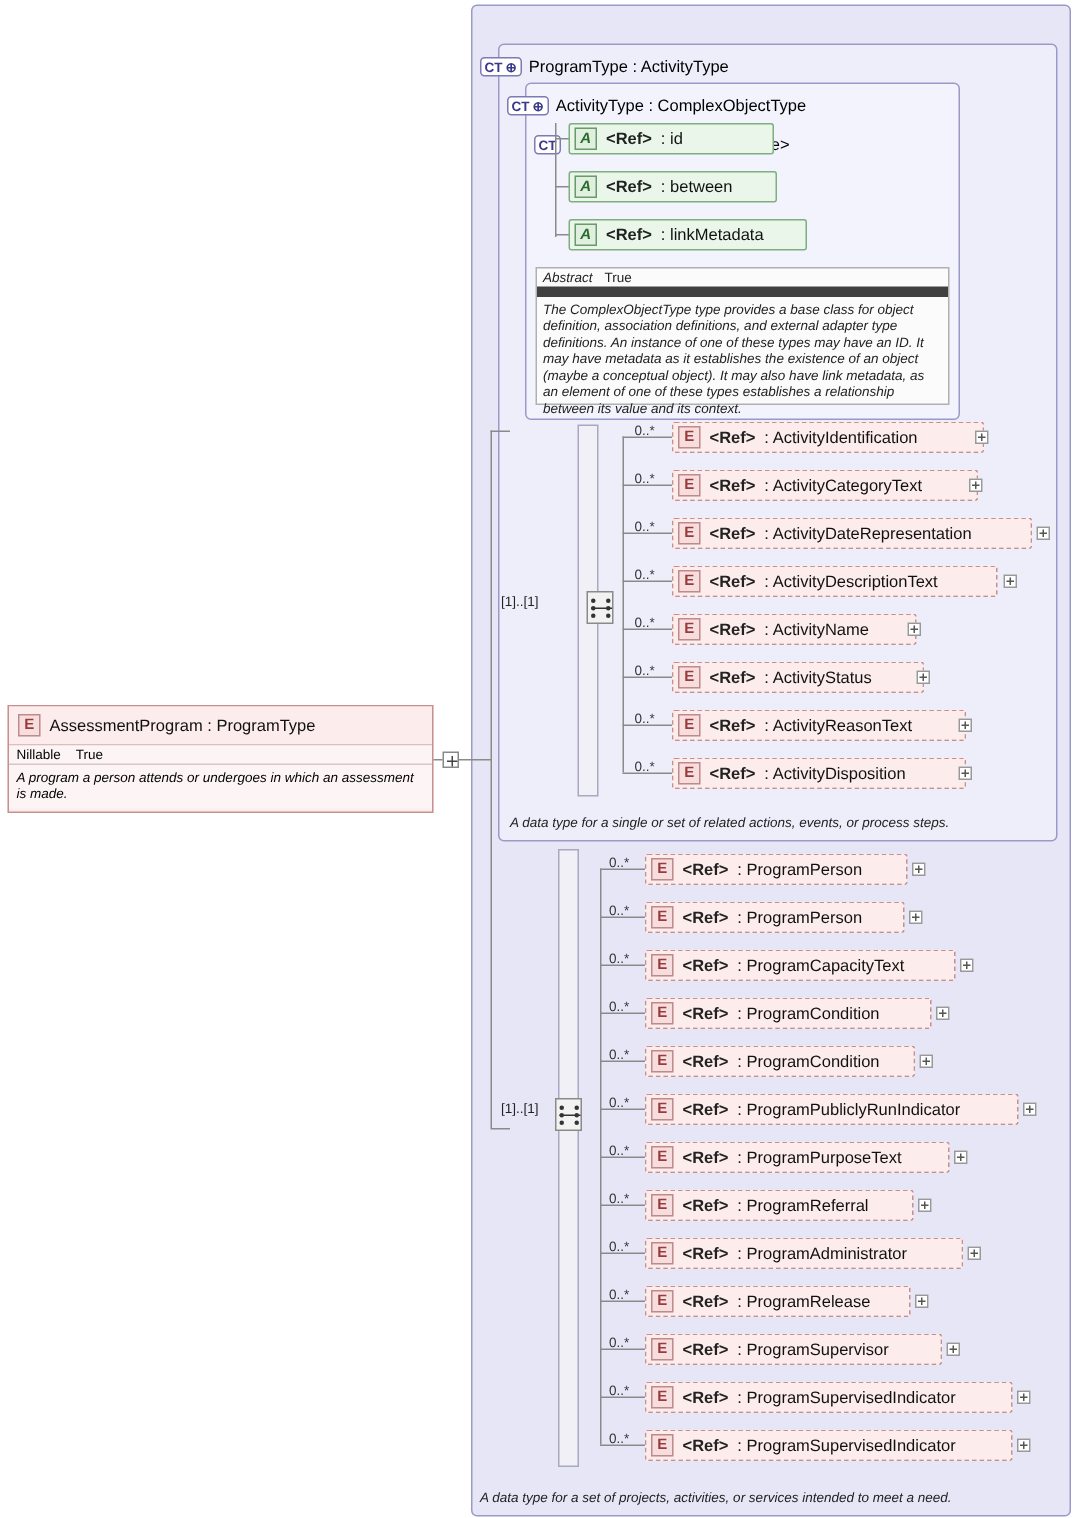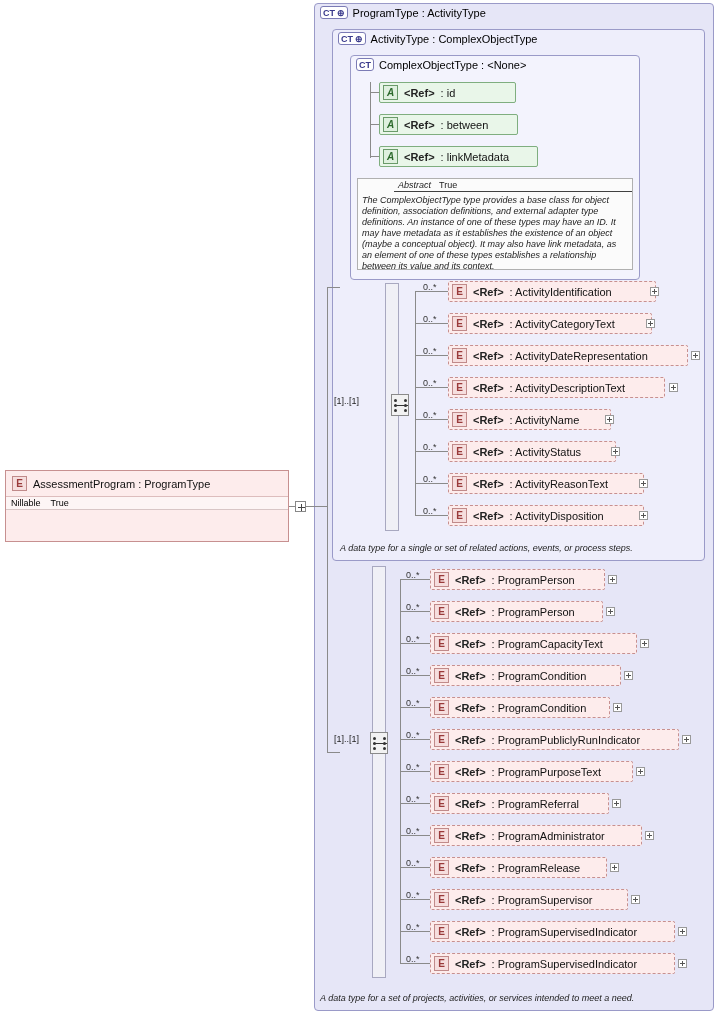--- a/index.html
+++ b/index.html
@@ -21,20 +21,21 @@
     background:#e6e6f7;
   }
   .panel.lvl2{background:#eeeefb;}
   .panel.lvl3{background:#f3f3fd;}
 
   .panel-head{
     position:absolute;
     display:flex;align-items:center;gap:5px;
     font-size:11px;
     white-space:nowrap;
+    margin-top:32px;
   }
 
   
   .badge{
     display:inline-flex;align-items:center;justify-content:center;
     border:1px solid #7b7bb5;
     border-radius:3px;
     background:#ffffff;
     font-size:9px;
     font-weight:bold;
@@ -120,22 +121,22 @@
   
   .ann{
     position:absolute;
     border:1px solid #b0b0b0;
     background:#fbfbfb;
     box-sizing:border-box;
     font-size:9px;
     color:#222;
   }
   .ann .row{
-    display:flex;border-bottom:1px solid #404040;
-    padding:1px 4px;gap:8px;margin-left:36px;
+    display:flex;border-bottom:7px solid #404040;
+    padding:1px 4px;gap:8px;
   }
   .ann .row .k{font-style:italic;}
   .ann .row .v{}
   .ann .doc{
     padding:3px 4px;
     font-style:italic;
     line-height:1.22;
   }
 
   .caption{
@@ -261,20 +262,21 @@
   <div class="root-head">
     <span class="badge-e">E</span>
     <span class="nm">AssessmentProgram : ProgramType</span>
   </div>
   <div class="root-meta">
     <div class="row">
       <span class="k">Nillable</span>
       <span class="v">True</span>
     </div>
   </div>
+  <div class="root-doc">A program a person attends or undergoes in which an assessment is made.</div>
 </div>
 
 <div class="plusbox" style="left:295px;top:501px;"></div>
 <div class="ln lnh" style="left:289px;top:506px;width:6px;"></div>
 <div class="ln lnh" style="left:306px;top:506px;width:22px;"></div>
 <div class="ln lnv" style="left:327px;top:287px;height:465px;"></div>
 <div class="ln lnh" style="left:327px;top:287px;width:13px;"></div>
 <div class="ln lnh" style="left:327px;top:752px;width:13px;"></div>
 
 <div class="model-bar" style="left:385px;top:283px;width:14px;height:248px;"></div>

